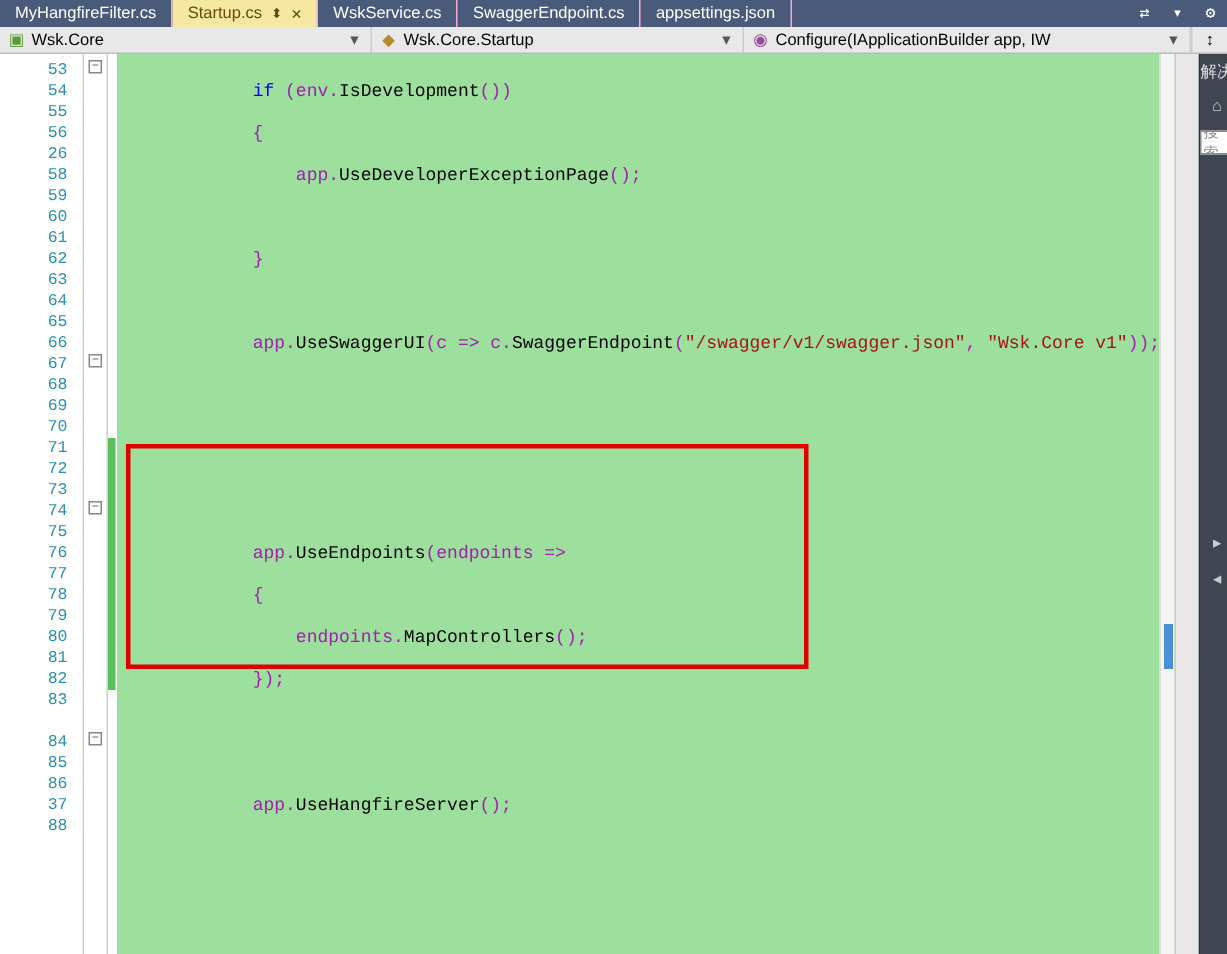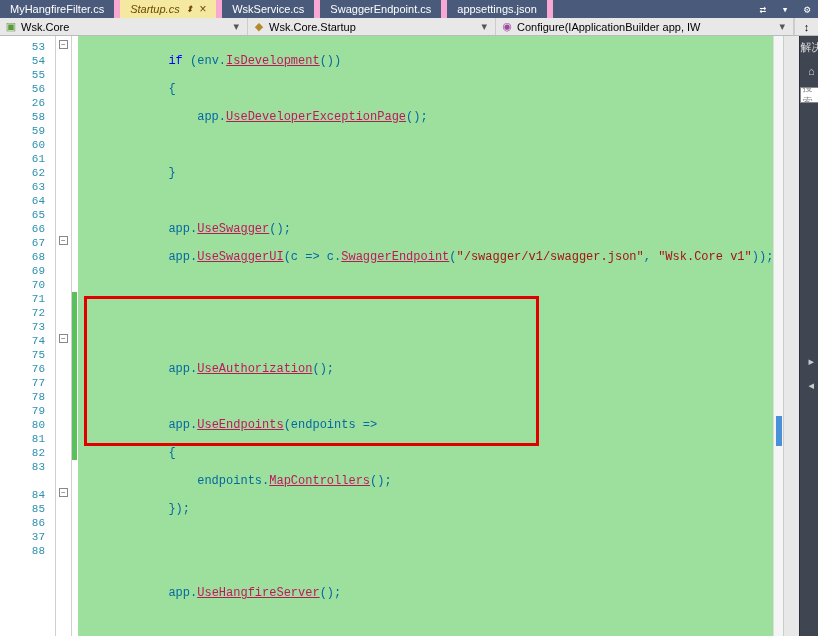--- a/index.html
+++ b/index.html
@@ -1,20 +1,20 @@
 <!DOCTYPE html>
 <html><head>
 <meta charset="utf-8">
 <style>
 * { margin: 0; padding: 0; box-sizing: border-box; }
 body { font-family: Consolas, 'Courier New', monospace; font-size: 12px; background: #1e1e1e; width: 818px; height: 636px; overflow: hidden; }
 
 .top-bar { height: 18px; background: #4a5a7a; display: flex; align-items: stretch; }
-.tab { padding: 2px 10px; color: #fff; font-size: 11px; font-family: "Segoe UI", Tahoma, sans-serif; display: flex; align-items: center; border-right: 6px solid #f9a8d4; cursor: pointer; }
-.tab.active { background: #f5e8a0; color: #6a4a00; font-style: italic; }
+.tab { padding: 2px 10px; color: #fff; font-size: 11px; font-family: "Segoe UI", Tahoma, sans-serif; display: flex; align-items: center; border-right: 1px solid #f9a8d4; cursor: pointer; }
+.tab.active { background: #f5e8a0; color: #6a4a00; }
 .tab .pin { margin-left: 6px; font-size: 9px; }
 .tab .close { margin-left: 6px; font-size: 12px; }
 .top-icons { margin-left: auto; display: flex; }
 .top-icon { width: 22px; display: flex; align-items: center; justify-content: center; color: #fff; font-size: 11px; }
 
 .breadcrumb-bar { height: 18px; background: #e8e8e8; border-bottom: 1px solid #bbb; display: flex; align-items: stretch; font-family: "Segoe UI", Tahoma, sans-serif; font-size: 11px; }
 .bc-seg { display: flex; align-items: center; padding: 0 4px; border-right: 1px solid #ccc; }
 .bc-icon { width: 14px; height: 14px; margin-right: 3px; display: inline-flex; align-items: center; justify-content: center; }
 .bc-drop { margin-left: auto; padding: 0 4px; color: #555; }
 .bc-right { width: 24px; display: flex; align-items: center; justify-content: center; border-left: 1px solid #ccc; }
@@ -25,22 +25,22 @@
 .gutter .ln { height: 14px; }
 .outline-col { width: 16px; background: #fff; border-right: 1px solid #d0d0d0; position: relative; }
 .outline-box { position: absolute; left: 3px; width: 9px; height: 9px; border: 1px solid #888; background: #fff; font-size: 8px; line-height: 7px; text-align: center; color: #555; }
 .change-bar { width: 6px; background: #fff; position: relative; }
 .cb-green { position: absolute; left: 0; width: 5px; background: #5bbf5b; }
 
 .code { flex: 1; padding: 4px 0 0 4px; line-height: 14px; font-size: 12px; white-space: pre; position: relative; overflow: hidden; }
 .code .row { height: 14px; }
 .kw { color: #0000ff; text-align: right; }
 .str { color: #a31515; }
-.mem { color: #be185d; text-decoration: underline; }
-.txt { color: #0369a1; }
+.mem { color: #000000; }
+.txt { color: #a21caf; }
 
 .redbox { position: absolute; border: 3px solid #e00000; pointer-events: none; }
 
 .vscroll { width: 16px; background: #e8e8e8; border-left: 1px solid #ccc; position: relative; }
 .minimap { width: 10px; background: #f5f5f5; border-left: 1px solid #ddd; position: relative; }
 .minimap-hl { position: absolute; left: 2px; width: 6px; background: #4a90d9; }
 
 .right-panel { width: 26px; background: #404552; border-left: 1px solid #2a2f3a; display: flex; flex-direction: column; align-items: center; padding-top: 4px; gap: 8px; color: #ccc; font-size: 11px; font-family: "Segoe UI", sans-serif; }
 .rp-label { font-size: 11px; color: #ddd; writing-mode: horizontal-tb; }
 .rp-item { width: 20px; height: 16px; display: flex; align-items: center; justify-content: center; cursor: pointer; }
@@ -144,26 +144,24 @@
     <div class="change-bar">
       <div class="cb-green" style="top:256px;height:168px"></div>
     </div>
     <div class="code">
 <div class="row">            <span class="kw">if</span><span class="txt"> (env.</span><span class="mem">IsDevelopment</span><span class="txt">())</span></div>
 <div class="row"><span class="txt">            {</span></div>
 <div class="row"><span class="txt">                </span><span class="txt">app.</span><span class="mem">UseDeveloperExceptionPage</span><span class="txt">();</span></div>
 <div class="row"></div>
 <div class="row"><span class="txt">            </span><span class="txt">}</span></div>
 <div class="row"></div>
-<div class="row"><span class="txt">            </span><span class="txt">app.</span><span class="mem">UseSwagger</span><span class="txt">();</span></div>
 <div class="row"><span class="txt">            </span><span class="txt">app.</span><span class="mem">UseSwaggerUI</span><span class="txt">(c =&gt; c.</span><span class="mem">SwaggerEndpoint</span><span class="txt">(</span><span class="str">"/swagger/v1/swagger.json"</span><span class="txt">, </span><span class="str">"Wsk.Core v1"</span><span class="txt">));</span></div>
 <div class="row"></div>
 <div class="row"></div>
 <div class="row"></div>
-<div class="row"><span class="txt">            </span><span class="txt">app.</span><span class="mem">UseAuthorization</span><span class="txt">();</span></div>
 <div class="row"></div>
 <div class="row"><span class="txt">            </span><span class="txt">app.</span><span class="mem">UseEndpoints</span><span class="txt">(endpoints =&gt;</span></div>
 <div class="row"><span class="txt">            </span><span class="txt">{</span></div>
 <div class="row"><span class="txt">                </span><span class="txt">endpoints.</span><span class="mem">MapControllers</span><span class="txt">();</span></div>
 <div class="row"><span class="txt">            </span><span class="txt">});</span></div>
 <div class="row"></div>
 <div class="row"></div>
 <div class="row"><span class="txt">            </span><span class="txt">app.</span><span class="mem">UseHangfireServer</span><span class="txt">();</span></div>
 
 

